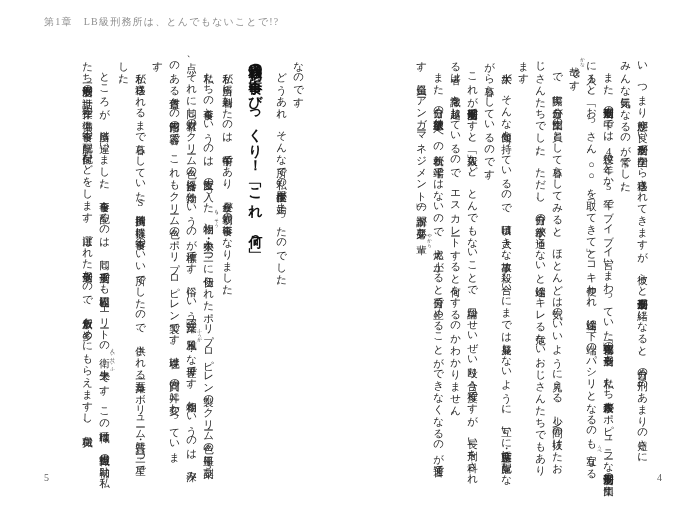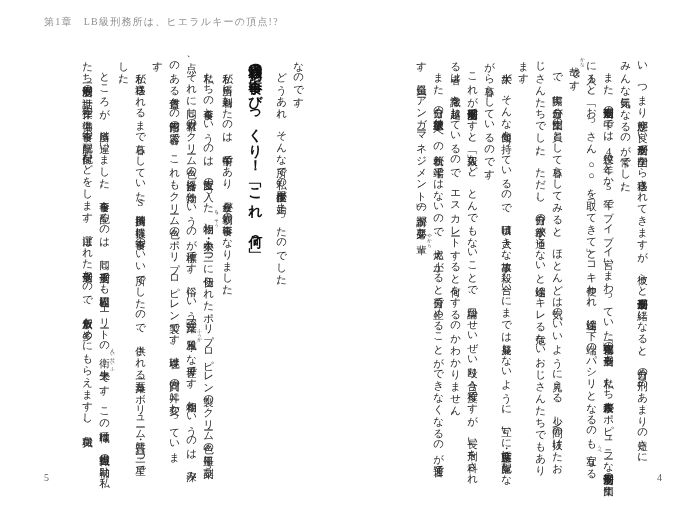--- a/index.html
+++ b/index.html
@@ -49,21 +49,21 @@
     position:absolute; top:472px;
     font-size:10px; color:#606060;
     font-family:"Liberation Serif","DejaVu Serif",serif;
   }
   .pageno.left  { left:44px; }
   .pageno.right { right:38px; }
 </style>
 </head>
 <body>
 
-<div class="chapter-header">第1章　LB級刑務所は、ヒエラルキーの頂点!?</div>
+<div class="chapter-header">第1章　LB級刑務所は、とんでもないことで!?</div>
 
 <div class="vtext right-page">
     <div class="para">い、つまり態度が良い受刑者が全国から移送されてきますが、彼らと長期刑受刑者が一緒になると、自分の刑のあまりの短さに、みんな元気になるのが常でした。</div>
     <div class="para indent">また、短期刑受刑者の中では、懲役4年とか5年でブイブイ言いまわっていた「傷害致死」の受刑者も、私たち殺人事件がポピュラーな長期刑受刑者の集団に入ると、「おっさん、○○を取ってきて」とコキ使われ、途端に下っ端のパシリとなるのも<ruby>宜<rt>うべ</rt></ruby>なる<ruby>哉<rt>かな</rt></ruby>です。</div>
     <div class="para indent">で、実際に自分が集団の一員として暮らしてみると、ほとんどは気のいいように見える、少し間の抜けたおじさんたちでした。ただし、自分の欲求が通らないと途端にキレる危ないおじさんたちでもあります。</div>
     <div class="para indent">大半が、そんな傾向を持っているので、日頃は大きな事故、殺し合いにまでは発展しないように、互いに言葉・態度に配慮しながら暮らしているのです。</div>
     <div class="para indent">これが短期刑受刑者同士ですと、「殺人」など、とんでもないことで、口論かせいぜい殴り合う程度ですが、長い刑を科される者は、常識を超越しているので、エスカレートすると何をするのかわかりません。</div>
     <div class="para indent">また、自分の欲求・欲望・怒りへの執着が半端ではないので、燃え上がると自分で止めることができなくなるのが普通です。全員に「アンガーマネジメント」の講習が必要な<ruby>輩<rt>やから</rt></ruby></div>
   </div>
 

